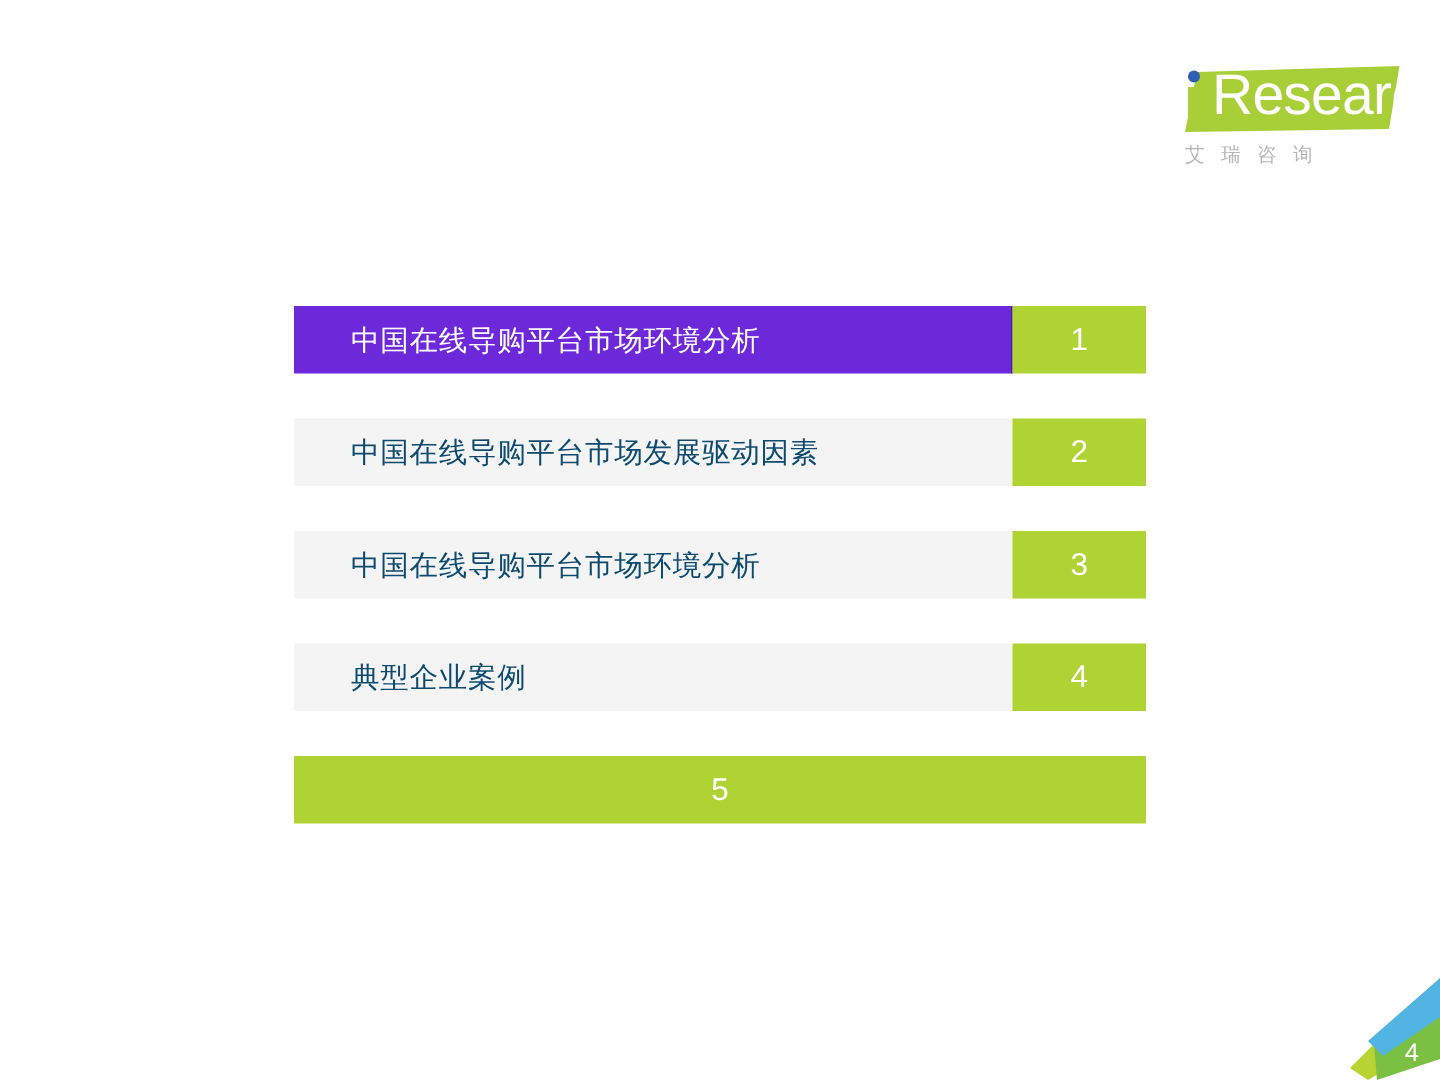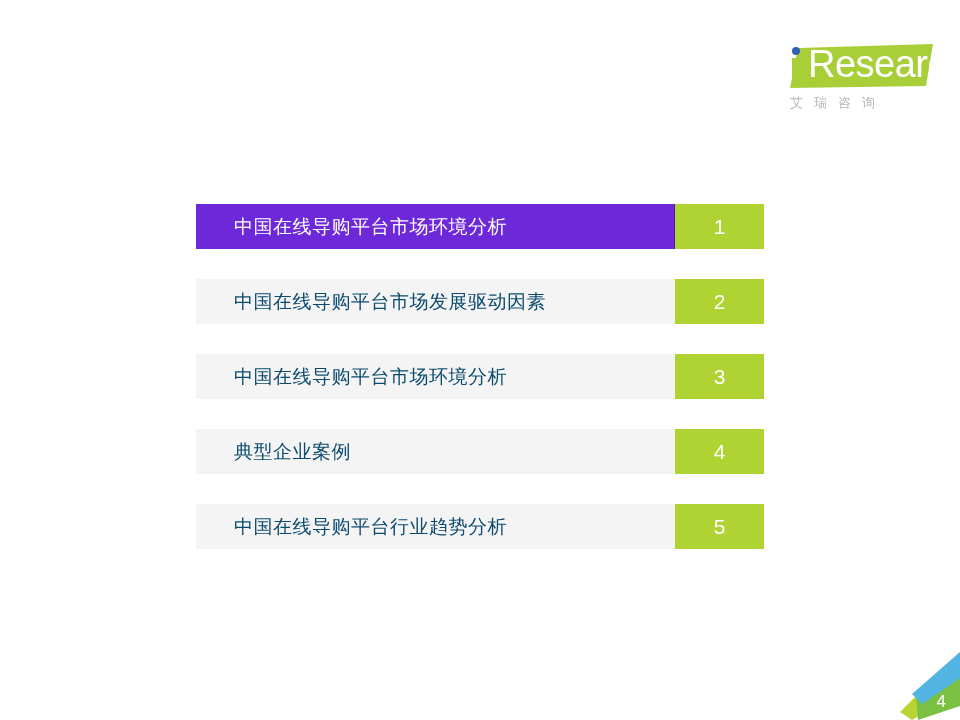--- a/index.html
+++ b/index.html
@@ -169,21 +169,20 @@
     <div class="label">中国在线导购平台市场环境分析</div>
     <div class="num">3</div>
   </div>
 
   <div class="agenda-row">
     <div class="label">典型企业案例</div>
     <div class="num">4</div>
   </div>
 
   <div class="agenda-row">
-    <div class="label">中国在线导购平台行业趋势分析</div>
     <div class="num">5</div>
   </div>
 
 </div>
 
 <svg id="corner" viewBox="0 0 68 68">
   <polygon points="68,0 68,40 20,68 8,60" fill="#b8d433"></polygon>
   <polygon points="68,4 68,54 26,68 24,44" fill="#7ac143"></polygon>
   <polygon points="68,0 68,26 30,52 20,42" fill="#52b4e2"></polygon>
 </svg>

